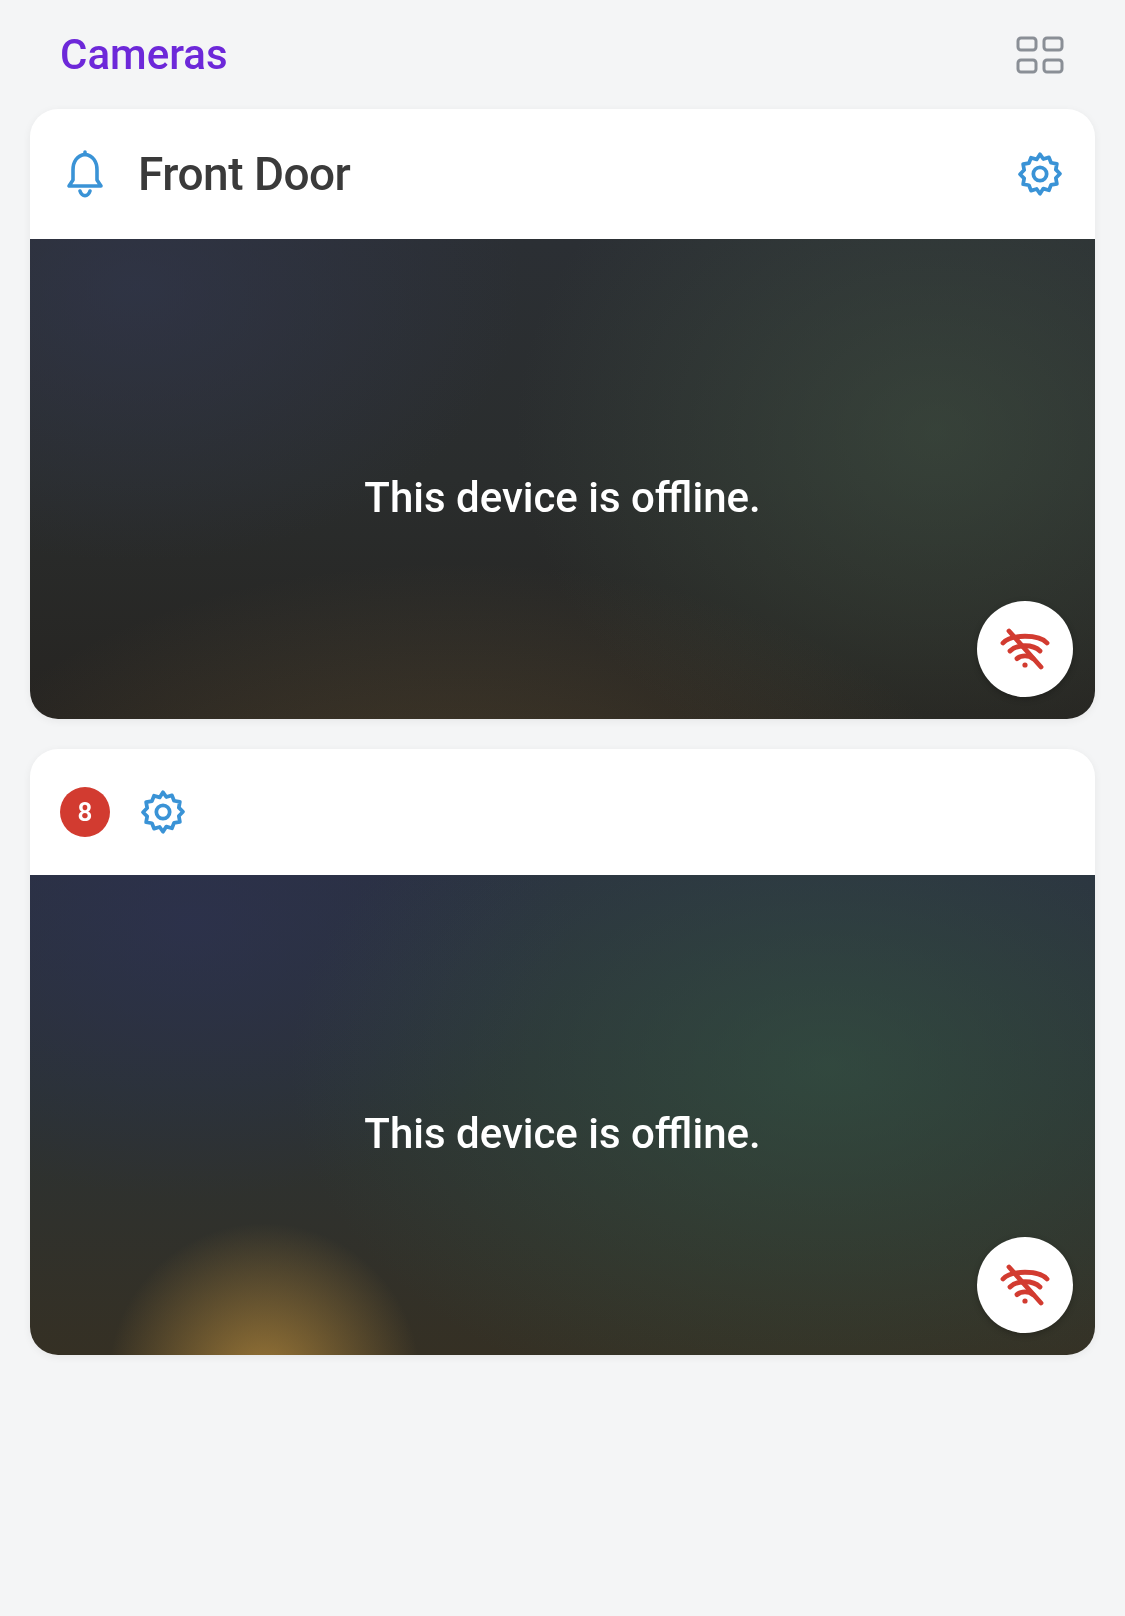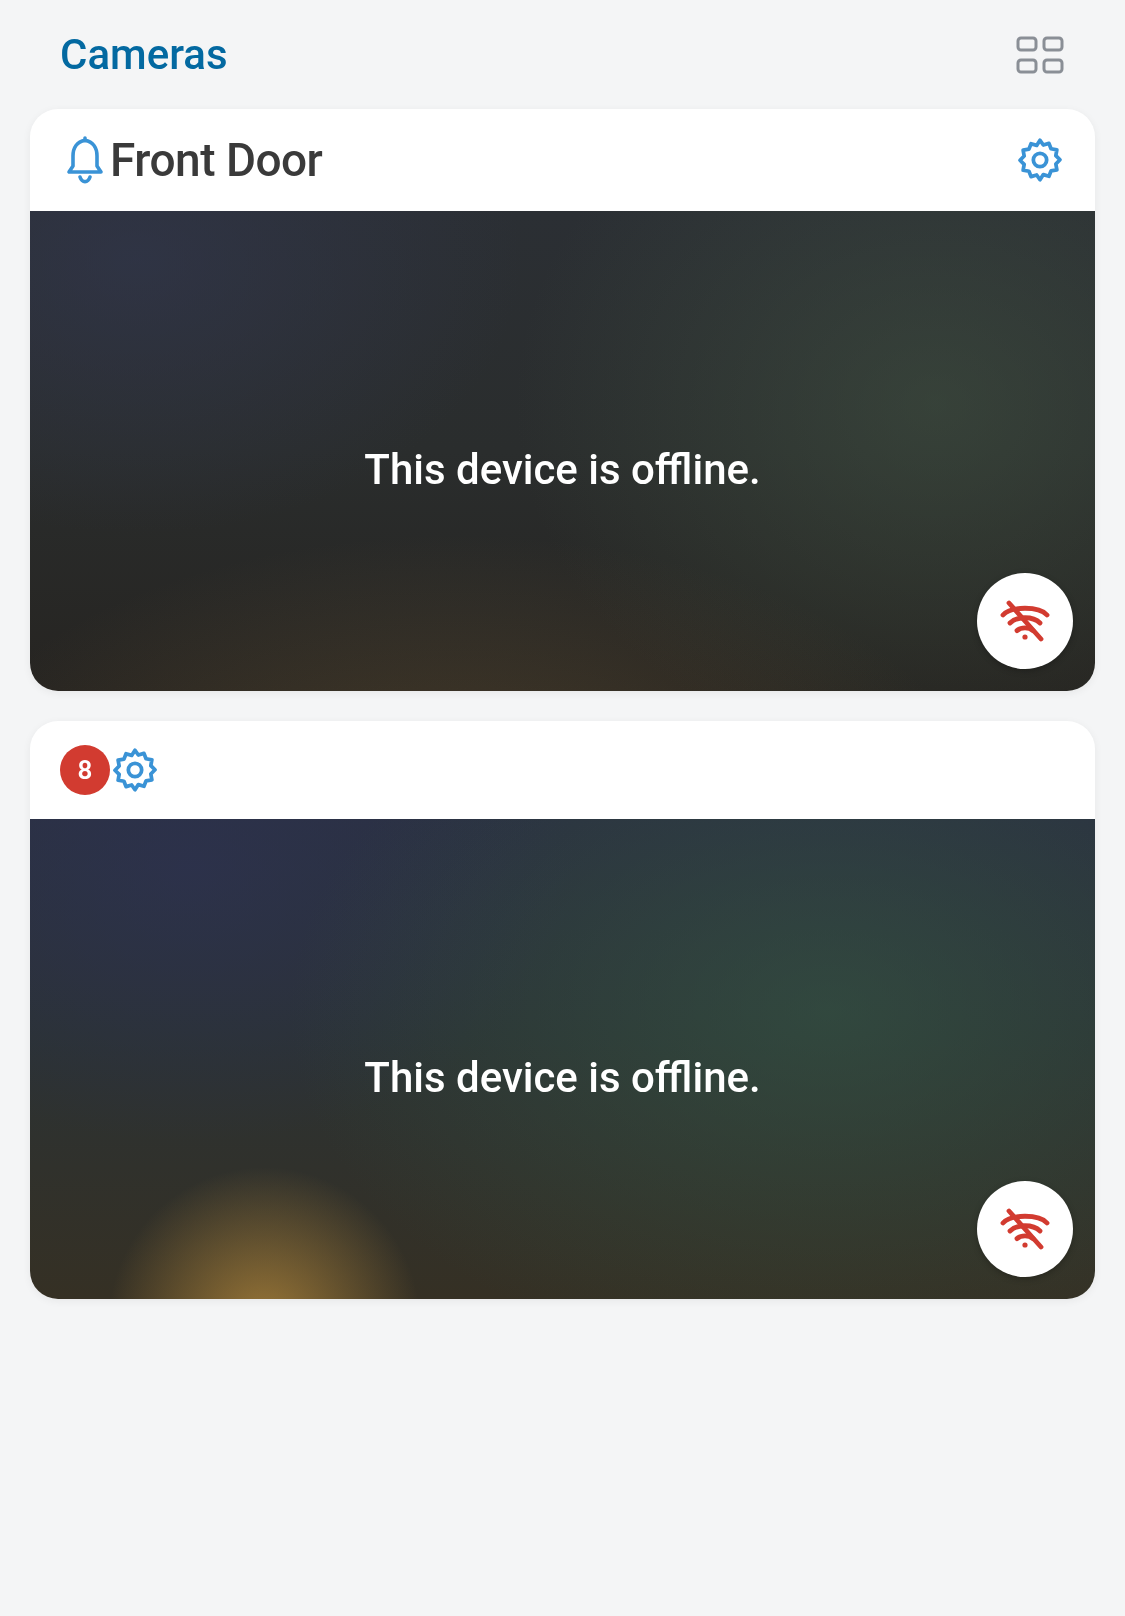--- a/index.html
+++ b/index.html
@@ -13,37 +13,38 @@
 
   .header {
     display: flex;
     align-items: center;
     justify-content: space-between;
     padding: 30px 60px 20px 60px;
   }
   .header-title {
     font-size: 42px;
     font-weight: 500;
-    color: #0369a1;
+    color: #6d28d9;
   }
   .grid-btn { color: #8a8f96; cursor: pointer; }
   .grid-btn svg { display:block; }
 
   .card {
     margin: 10px 30px 30px 30px;
     background: #fff;
     border-radius: 28px;
     overflow: hidden;
     box-shadow: 0 2px 8px rgba(0,0,0,0.06);
   }
 
   .card-head {
     display: flex;
     align-items: center;
-    padding: 24px 30px;
+    padding: 38px 30px;
+    gap: 28px;
   }
   .card-head .left-icon {
     width: 50px; height: 50px;
     display:flex; align-items:center; justify-content:center;
     flex: 0 0 auto;
   }
   .card-title {
     font-size: 46px;
     font-weight: 500;
     color: #3a3a3a;

